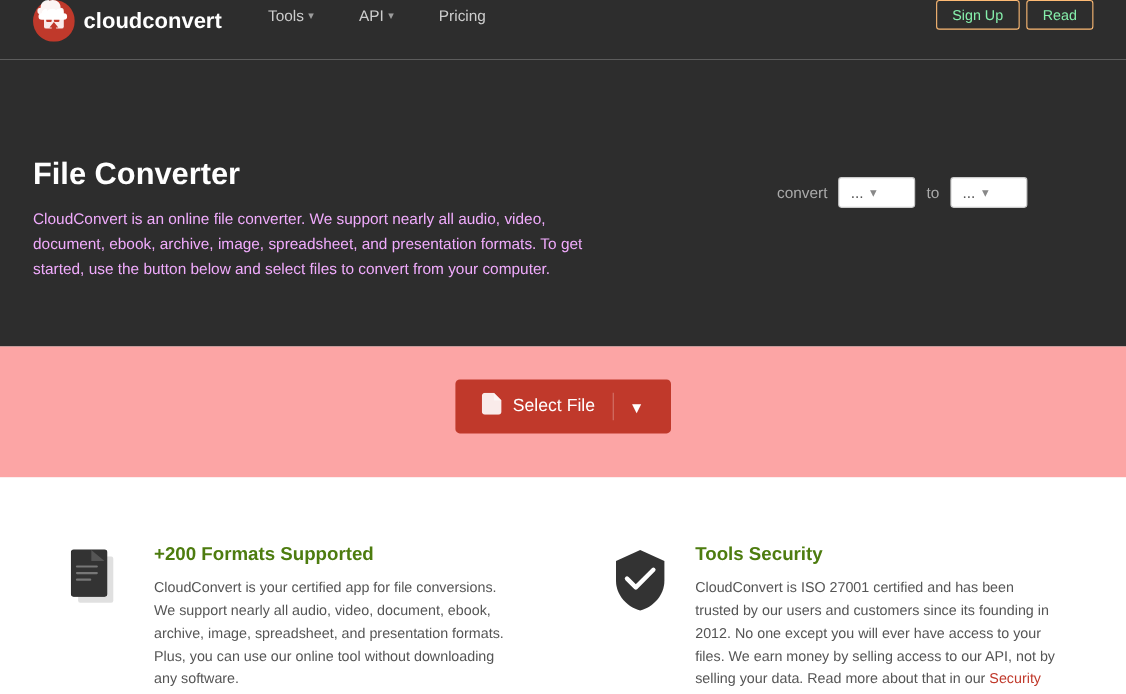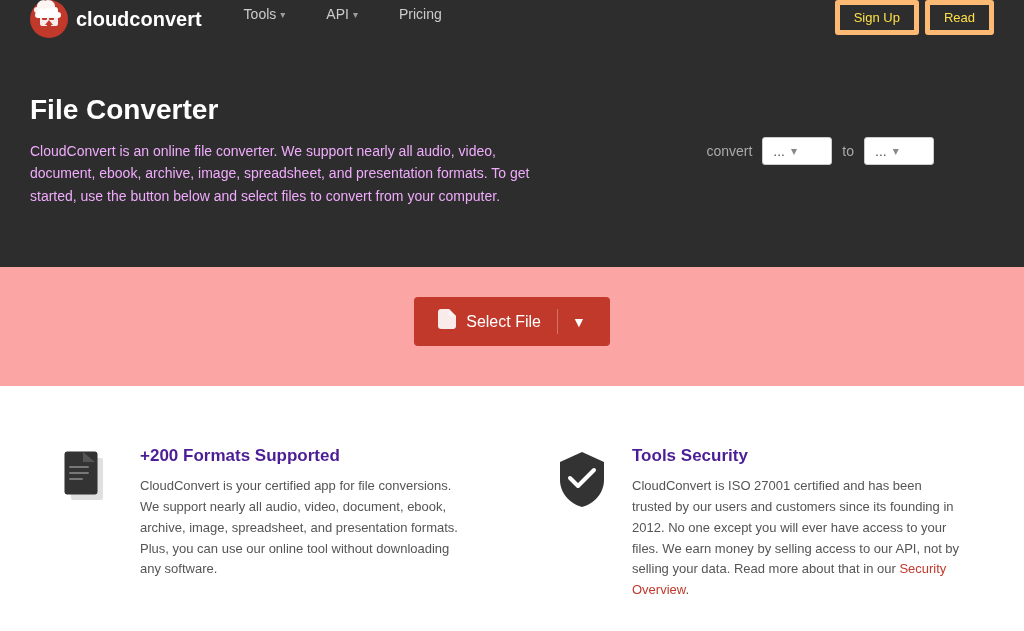--- a/index.html
+++ b/index.html
@@ -52,34 +52,34 @@
     }
     .nav-right {
       display: flex;
       gap: 6px;
     }
     .nav-btn {
       padding: 5px 14px;
       border-radius: 3px;
       font-size: 13px;
       cursor: pointer;
-      border: 5px solid #fdba74;
+      border: 1px solid #fdba74;
       background: transparent;
-      color: #fde047;
+      color: #86efac;
     }
 
     
     .hero {
       background: #2d2d2d;
       padding: 40px 30px 60px;
       display: flex;
       justify-content: space-between;
       align-items: center;
     }
-    .hero-left { max-width: 520px; }
+    .hero-left { max-width: 520px; margin-top: 48px; }
     .hero-title {
       color: #fff;
       font-size: 28px;
       font-weight: 700;
       margin-bottom: 14px;
     }
     .hero-desc {
       color: #f0abfc;
       font-size: 14px;
       line-height: 1.6;
@@ -163,21 +163,21 @@
       font-size: 48px;
       color: #333;
       min-width: 60px;
       text-align: center;
       margin-top: 4px;
     }
     .feature-title {
       font-size: 17px;
       font-weight: 700;
       margin-bottom: 10px;
-      color: #4c1d95;
+      color: #4d7c0f;
     }
     .feature-desc {
       font-size: 13px;
       color: #555;
       line-height: 1.6;
     }
     .feature-link {
       color: #c0392b;
       text-decoration: none;
     }

